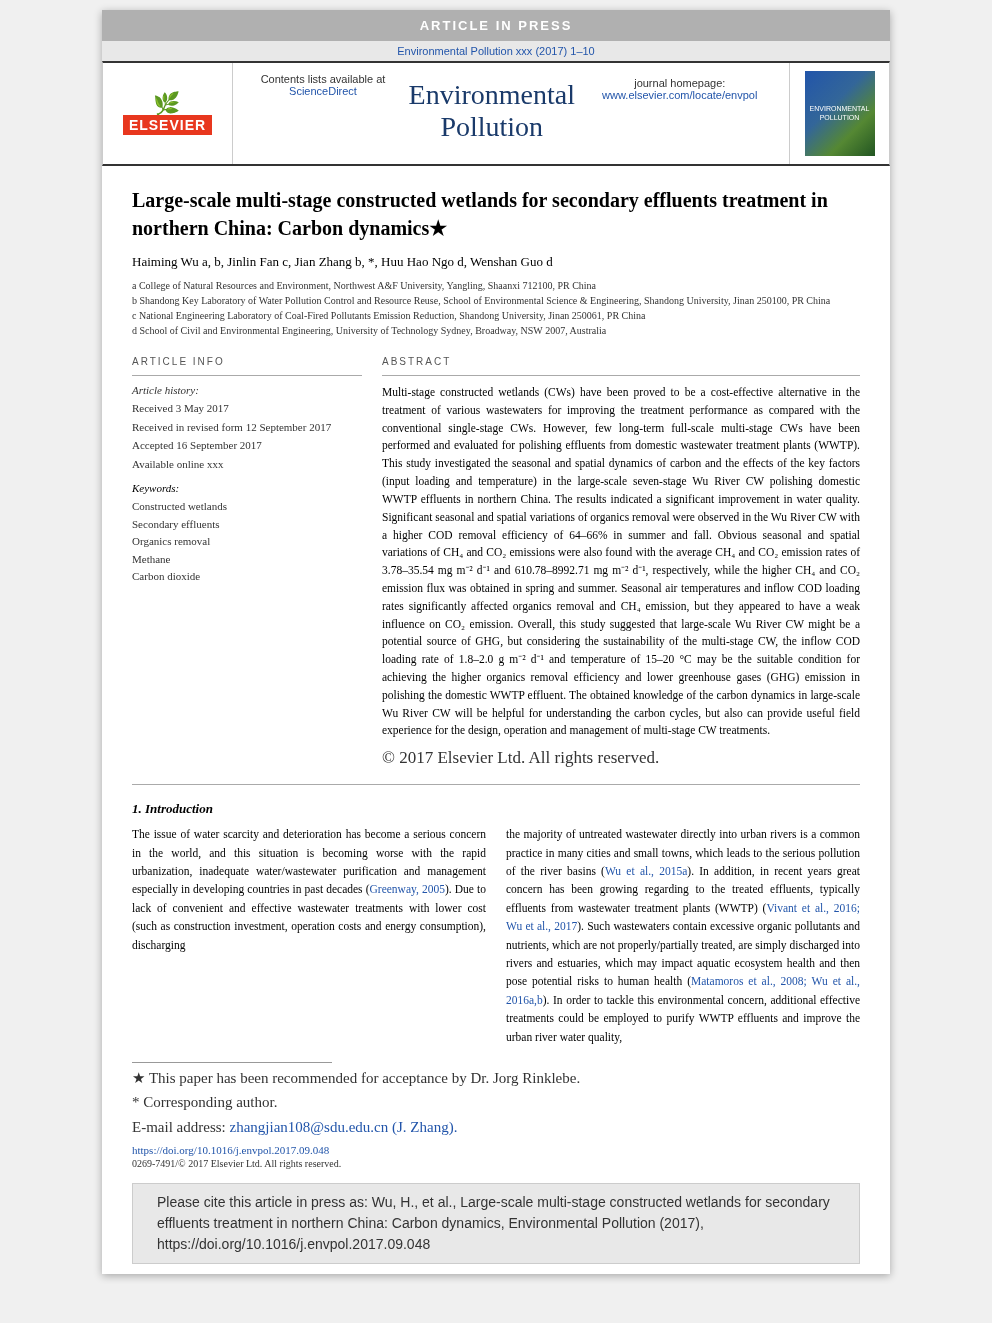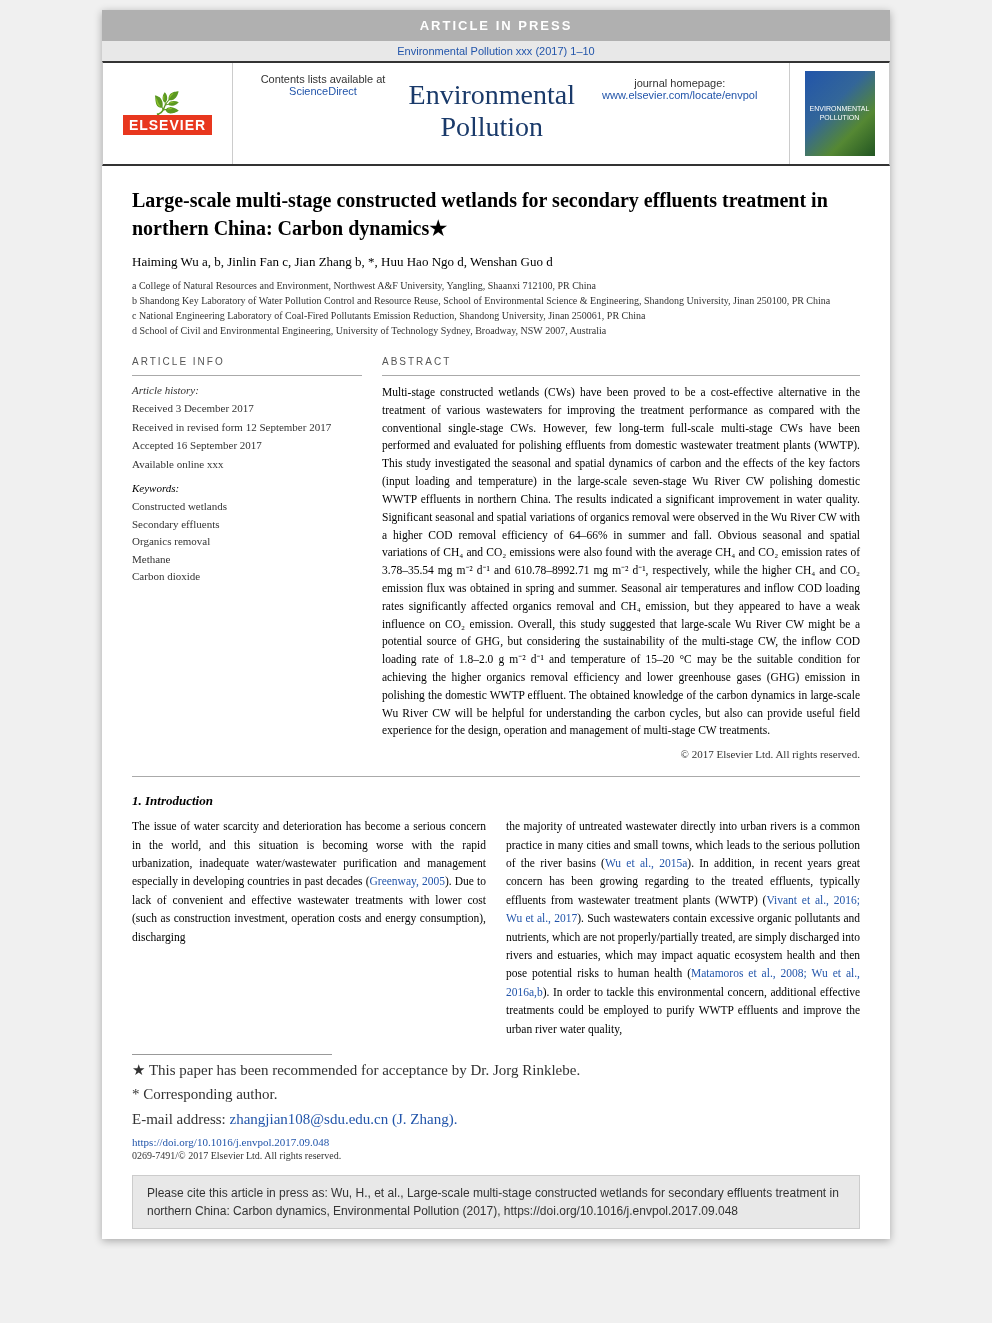--- a/index.html
+++ b/index.html
@@ -198,23 +198,22 @@
       color: #333;
       line-height: 1.6;
     }
     .abstract-text {
       font-size: 11.5px;
       line-height: 1.55;
       color: #000;
       text-align: justify;
     }
     .copyright-line {
-      font-size: 11px;
-      color: #333;
-      text-align: right;
+      font-size: 17px;
+      color: #333;
       margin-top: 8px;
     }
     .section-divider {
       border: none;
       border-top: 1px solid #aaa;
       margin: 16px 0;
     }
     
     .body-section {
       margin-top: 16px;
@@ -267,23 +266,23 @@
     }
     .issn-text {
       font-size: 10px;
       color: #333;
       margin-top: 2px;
     }
     
     .citation-bar {
       background: #e8e8e8;
       border: 1px solid #ccc;
-      padding: 8px 14px;
+      padding: 8px 24px;
       margin-top: 14px;
-      font-size: 12px;
+      font-size: 14px;
       color: #333;
       line-height: 1.5;
       font-family: Arial, sans-serif;
     }
     .elsevier-tree {
       font-size: 22px;
       color: #e8371e;
       line-height: 1;
     }
   </style>
@@ -338,21 +337,21 @@
       <div>c National Engineering Laboratory of Coal-Fired Pollutants Emission Reduction, Shandong University, Jinan 250061, PR China</div>
       <div>d School of Civil and Environmental Engineering, University of Technology Sydney, Broadway, NSW 2007, Australia</div>
     </div>
 
     <div class="two-column">
 
       <div class="left-col">
         <div class="section-heading">ARTICLE INFO</div>
         <hr class="col-divider">
         <div class="article-info-label">Article history:</div>
-        <div class="article-info-text">Received 3 December 2017</div>
+        <div class="article-info-text">Received 3 May 2017</div>
         <div class="article-info-text">Received in revised form 12 September 2017</div>
         <div class="article-info-text">Accepted 16 September 2017</div>
         <div class="article-info-text">Available online xxx</div>
 
         <div class="keywords-section">
           <div class="keywords-label">Keywords:</div>
           <div class="keyword-item">Constructed wetlands</div>
           <div class="keyword-item">Secondary effluents</div>
           <div class="keyword-item">Organics removal</div>
           <div class="keyword-item">Methane</div>

